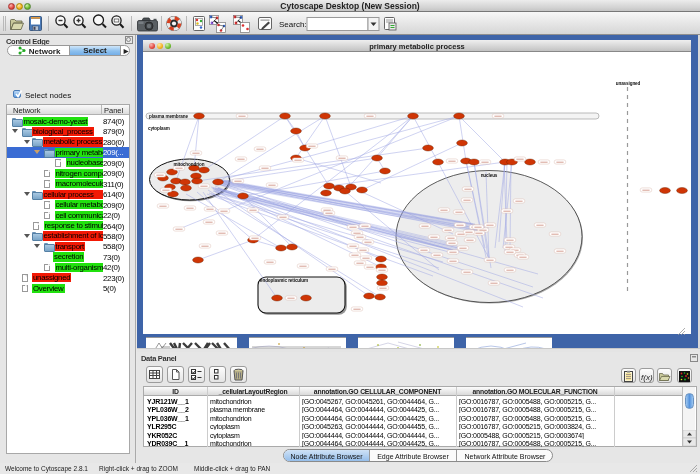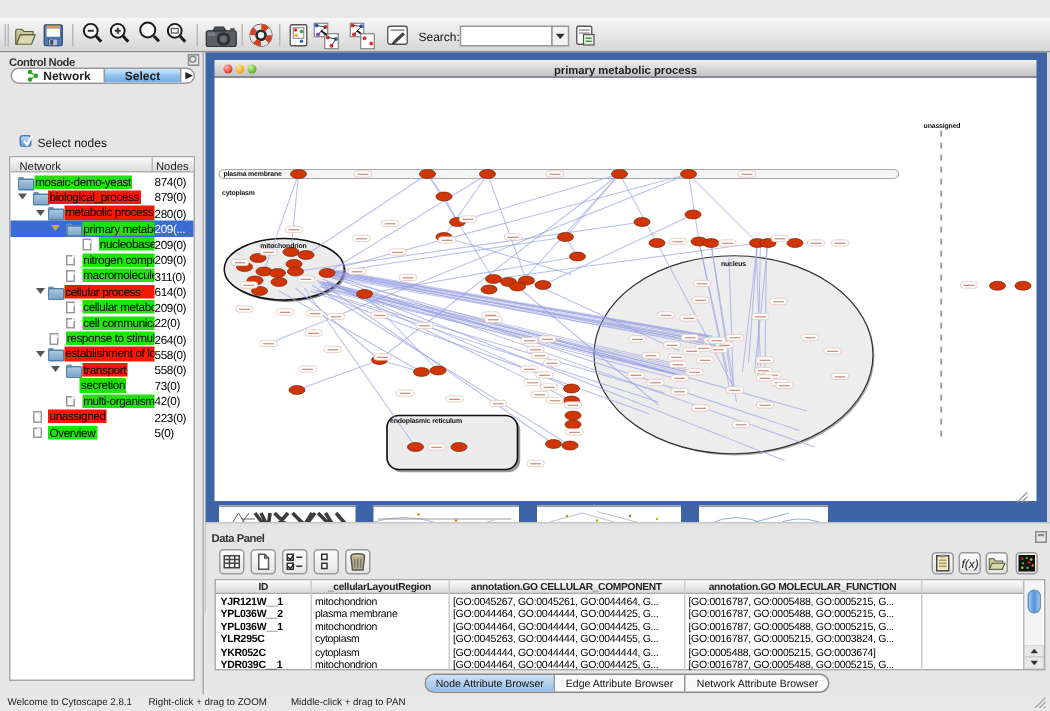--- a/index.html
+++ b/index.html
@@ -82,20 +82,26 @@
 #btabs div{position:absolute;top:0;height:13px;line-height:13px;text-align:center;}
 #btabs .b1{left:0;width:85px;background:linear-gradient(#cfe2f6,#8ab7e8);}
 #btabs .b2{left:85px;width:87px;border-left:1px solid #999;}
 #btabs .b3{left:172px;width:97px;border-left:1px solid #999;}
 
 #status{left:0;top:463px;width:700px;height:11px;background:#e8e8e8;font-size:6.5px;color:#222;}
 #status span{position:absolute;top:2px;}
 </style></head>
 <body>
 <div id="app">
+<div class="abs" id="titlebar">
+      <div class="tl t1"></div>
+      <div class="tl t2"></div>
+      <div class="tl t3"></div>
+      <div class="wt">Cytoscape Desktop (New Session)</div>
+    </div>
 <div class="abs" id="toolbar">
       <svg width="700" height="23" viewBox="0 0 700 23">
 <g stroke="#b9b9b9" stroke-width="1">
           <line x1="3.5" y1="4" x2="3.5" y2="19"></line>
           <line x1="5.5" y1="4" x2="5.5" y2="19"></line>
           <line x1="48.5" y1="4" x2="48.5" y2="19"></line>
           <line x1="131.5" y1="4" x2="131.5" y2="19"></line>
           <line x1="161.5" y1="4" x2="161.5" y2="19"></line>
           <line x1="186.5" y1="4" x2="186.5" y2="19"></line>
         </g>
@@ -203,21 +209,21 @@
           <rect x="0.5" y="1.5" width="10" height="12" rx="1" fill="#fdfdfd" stroke="#555" stroke-width="0.9"></rect>
           <rect x="2" y="3.5" width="7" height="1" fill="#999"></rect>
           <rect x="2" y="5.5" width="7" height="1" fill="#999"></rect>
           <rect x="5" y="7" width="7" height="7" fill="#e8e8e8" stroke="#555" stroke-width="0.8"></rect>
           <rect x="6.5" y="9" width="4" height="1" fill="#3a3"></rect>
           <rect x="6.5" y="11" width="4" height="1" fill="#3a3"></rect>
         </g>
 </svg>
     </div>
 <div class="abs" id="cpanel">
-  <div class="hdr">Control Node</div>
+  <div class="hdr">Control Edge</div>
   <svg class="abs" style="left:125px;top:1px" width="8" height="8" viewBox="0 0 8 8">
         <rect x="0.5" y="0.5" width="7" height="7" fill="none" stroke="#888"></rect>
         <circle cx="3.5" cy="3.5" r="2" fill="none" stroke="#888"></circle>
       </svg>
   <div id="tabs">
         <div class="seg s1"><svg width="10" height="9" viewBox="0 0 10 9" style="vertical-align:-1.5px">
             <circle cx="3" cy="2" r="1.5" fill="#2a2"></circle>
             <circle cx="7" cy="4.5" r="1.5" fill="#2a2"></circle>
             <circle cx="3" cy="7" r="1.5" fill="#2a2"></circle>
             <path d="M3 2L7 4.5L3 7" stroke="#2a2" fill="none" stroke-width="0.7"></path>
@@ -228,21 +234,21 @@
   <div id="selnodes">
         <span class="cb"></span>
         <svg style="position:absolute;left:1px;top:-1px" width="9" height="10" viewBox="0 0 9 10">
           <path d="M2 5L4 7.5L7.5 1.5" stroke="#fff" stroke-width="1.6" fill="none"></path>
         </svg>
         <span class="lb">Select nodes</span>
       </div>
   <div id="treebox">
     <div id="treehdr">
           <span class="c1">Network</span>
-          <span class="c2">Nodes</span>
+          <span class="c2">Panel</span>
           <span class="sep"></span>
         </div>
     <div id="treerows">
           <div class="trow" style="top:11px">
             <span class="fold" style="left:5px"></span>
             <span class="hl grn" style="left:15.5px;max-width:80px">mosaic-demo-yeast</span>
             <span class="num">874(0)</span>
           </div>
           <div class="trow" style="top:21.45px">
             <span class="tri" style="left:5px"></span>

